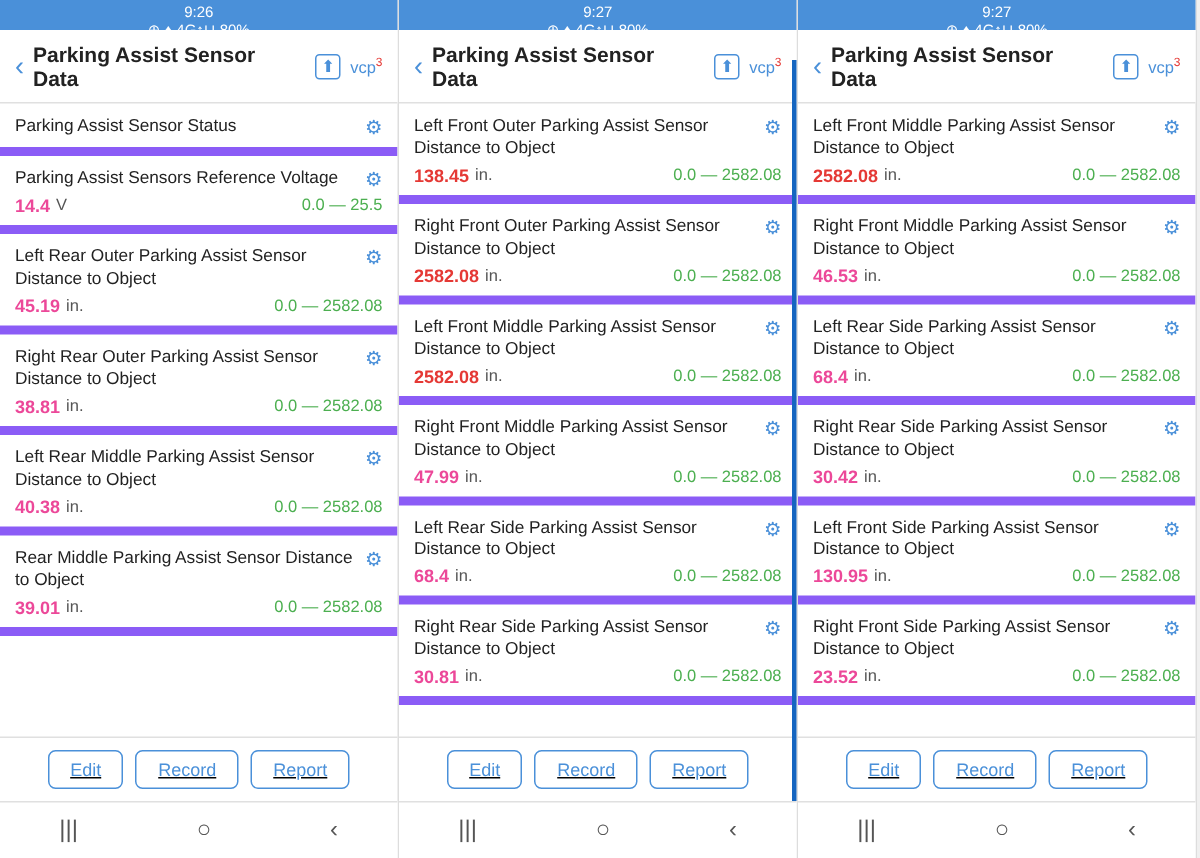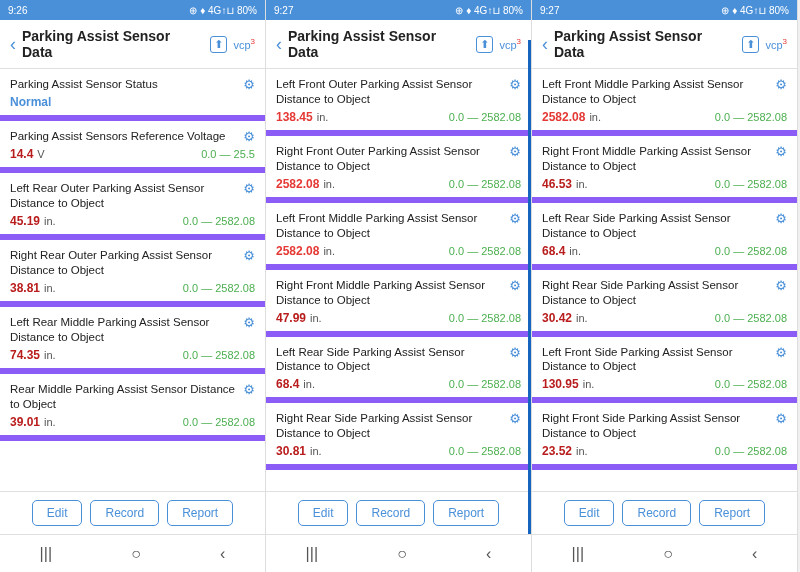--- a/index.html
+++ b/index.html
@@ -22,20 +22,21 @@
     }
     .status-bar {
       background: #4a90d9;
       color: white;
       font-size: 10px;
       padding: 3px 8px;
       display: flex;
       justify-content: space-between;
       align-items: center;
       height: 20px;
+      flex-direction: column;
     }
     .header {
       background: white;
       padding: 8px 10px;
       display: flex;
       align-items: center;
       border-bottom: 1px solid #e0e0e0;
       gap: 6px;
     }
     .back-arrow {
@@ -98,41 +99,42 @@
       display: flex;
       align-items: center;
       margin-top: 3px;
       gap: 4px;
     }
     .sensor-value {
       font-size: 12px;
       font-weight: 600;
     }
     .sensor-value.red { color: #e53935; text-align: center; }
-    .sensor-value.blue { color: #b91c1c; }
+    .sensor-value.blue { color: #ec4899; }
     .sensor-unit {
       font-size: 11px;
       color: #555;
     }
     .sensor-range {
       margin-left: auto;
       font-size: 11px;
       color: #4caf50;
     }
     .sensor-value-normal {
       font-size: 12px;
       color: #4a90d9;
       font-weight: 600;
     }
     .bottom-buttons {
       display: flex;
       justify-content: center;
       gap: 8px;
       padding: 8px 10px;
       border-top: 1px solid #e0e0e0;
+      text-decoration: underline;
     }
     .btn {
       border: 1.5px solid #4a90d9;
       background: white;
       color: #4a90d9;
       font-size: 12px;
       padding: 5px 14px;
       border-radius: 5px;
       cursor: pointer;
     }
@@ -174,23 +176,20 @@
         <span class="icon-box">⬆</span>
         <span class="vcp-label">vcp<sup style="color:#e53935;font-size:8px;">3</sup></span>
       </div>
     </div>
     <div class="content">
       <div class="sensor-item">
         <div class="sensor-header">
           <span class="sensor-name">Parking Assist Sensor Status</span>
           <span class="gear-icon">⚙</span>
         </div>
-        <div class="sensor-values">
-          <span class="sensor-value-normal">Normal</span>
-        </div>
       </div>
       <div class="sensor-item">
         <div class="sensor-header">
           <span class="sensor-name">Parking Assist Sensors Reference Voltage</span>
           <span class="gear-icon">⚙</span>
         </div>
         <div class="sensor-values">
           <span class="sensor-value blue">14.4</span>
           <span class="sensor-unit">V</span>
           <span class="sensor-range">0.0 — 25.5</span>
@@ -217,21 +216,21 @@
           <span class="sensor-unit">in.</span>
           <span class="sensor-range">0.0 — 2582.08</span>
         </div>
       </div>
       <div class="sensor-item">
         <div class="sensor-header">
           <span class="sensor-name">Left Rear Middle Parking Assist Sensor Distance to Object</span>
           <span class="gear-icon">⚙</span>
         </div>
         <div class="sensor-values">
-          <span class="sensor-value blue">74.35</span>
+          <span class="sensor-value blue">40.38</span>
           <span class="sensor-unit">in.</span>
           <span class="sensor-range">0.0 — 2582.08</span>
         </div>
       </div>
       <div class="sensor-item">
         <div class="sensor-header">
           <span class="sensor-name">Rear Middle Parking Assist Sensor Distance to Object</span>
           <span class="gear-icon">⚙</span>
         </div>
         <div class="sensor-values">

